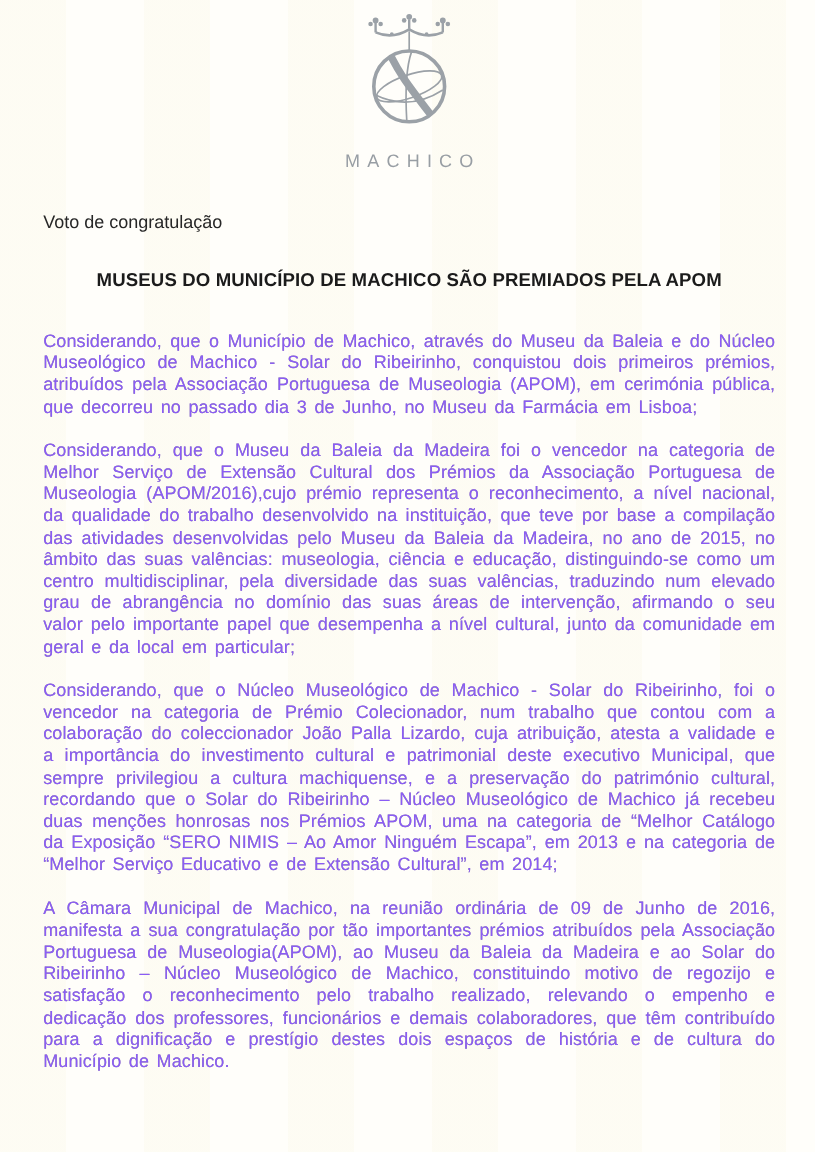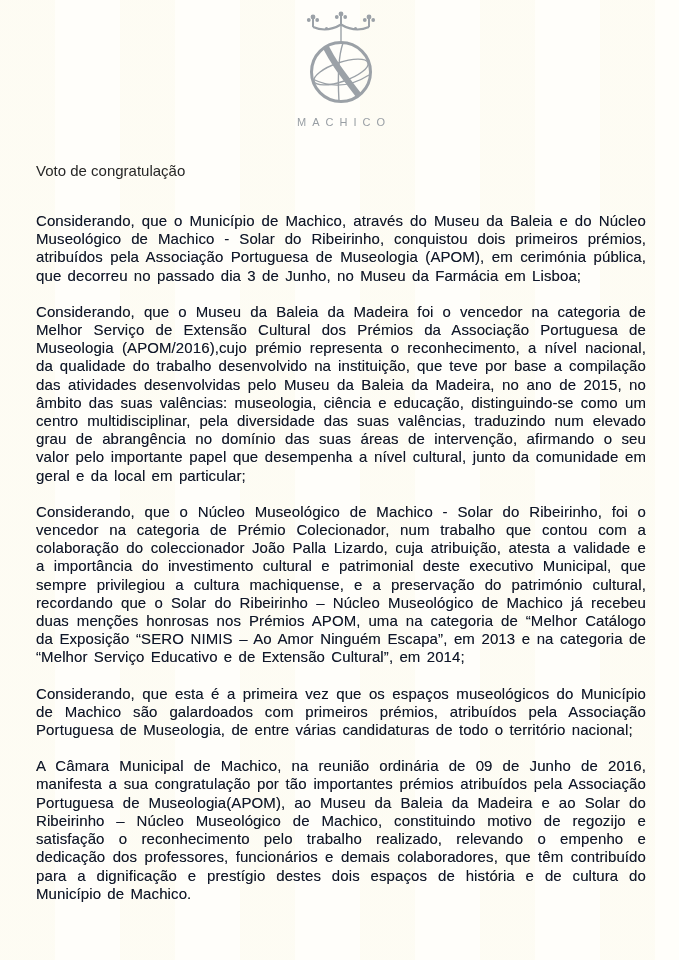--- a/index.html
+++ b/index.html
@@ -28,22 +28,22 @@
   .logo-block {
     text-align: center;
     color: #9aa0a5;
     user-select: none;
   }
   .logo-art {
     display: block;
     margin: 0 auto;
   }
   .logo-wordmark {
-    margin-top: 2px;
-    font-size: 11px;
+    margin-top: 12px;
+    font-size: 15px;
     letter-spacing: 6px;
     text-indent: 6px;
     color: #989ea4;
     font-weight: 400;
   }
   .logo-sub {
     margin-top: 1px;
     font-size: 7.5px;
     letter-spacing: 1.6px;
     text-indent: 1.6px;
@@ -68,21 +68,21 @@
   .doc-body {
     margin-top: 33px;
   }
   .doc-body p {
     margin: 0 0 18px 0;
     font-size: 15px;
     line-height: 18.2px;
     text-align: justify;
     word-spacing: 2px;
     letter-spacing: 0.1px;
-    color: #0f172a;
+    color: #8b5cf6;
     text-shadow: 0 0 0.35px rgba(20,20,20,0.45);
   }
 </style>
 </head>
 <body>
 
 <div class="page">
 
   <div class="logo-block">
     <svg class="logo-art" width="96" height="104" viewBox="0 0 96 104" fill="none" stroke="#9ba1a7">
@@ -115,22 +115,22 @@
         <ellipse cx="48" cy="62" rx="28.5" ry="9.5" transform="rotate(-19 48 62)" stroke-width="1.4"></ellipse>
         <path d="M19.5 69 Q48 83 76 65" stroke-width="1.3"></path>
         <path d="M32.5 36.5 C40 51 44 57 65.5 85" stroke-width="6.2"></path>
       </g>
     </svg>
     <div class="logo-wordmark">MACHICO</div>
   </div>
 
   <div class="doc-subtitle">Voto de congratulação</div>
 
+  <div class="doc-title">MUSEUS DO MUNICÍPIO DE MACHICO SÃO PREMIADOS PELA APOM</div>
 
   <div class="doc-body">
     <p>Considerando, que o Município de Machico, através do Museu da Baleia e do Núcleo Museológico de Machico - Solar do Ribeirinho, conquistou dois primeiros prémios, atribuídos pela Associação Portuguesa de Museologia (APOM), em cerimónia pública, que decorreu no passado dia 3 de Junho, no Museu da Farmácia em Lisboa;</p>
     <p>Considerando, que o Museu da Baleia da Madeira foi o vencedor na categoria de Melhor Serviço de Extensão Cultural dos Prémios da Associação Portuguesa de Museologia (APOM/2016),cujo prémio representa o reconhecimento, a nível nacional, da qualidade do trabalho desenvolvido na instituição, que teve por base a compilação das atividades desenvolvidas pelo Museu da Baleia da Madeira, no ano de 2015, no âmbito das suas valências: museologia, ciência e educação, distinguindo-se como um centro multidisciplinar, pela diversidade das suas valências, traduzindo num elevado grau de abrangência no domínio das suas áreas de intervenção, afirmando o seu valor pelo importante papel que desempenha a nível cultural, junto da comunidade em geral e da local em particular;</p>
     <p>Considerando, que o Núcleo Museológico de Machico - Solar do Ribeirinho, foi o vencedor na categoria de Prémio Colecionador, num trabalho que contou com a colaboração do coleccionador João Palla Lizardo, cuja atribuição, atesta a validade e a importância do investimento cultural e patrimonial deste executivo Municipal, que sempre privilegiou a cultura machiquense, e a preservação do património cultural, recordando que o Solar do Ribeirinho – Núcleo Museológico de Machico já recebeu duas menções honrosas nos Prémios APOM, uma na categoria de “Melhor Catálogo da Exposição “SERO NIMIS – Ao Amor Ninguém Escapa”, em 2013 e na categoria de “Melhor Serviço Educativo e de Extensão Cultural”, em 2014;</p>
-    <p>Considerando, que esta é a primeira vez que os espaços museológicos do Município de Machico são galardoados com primeiros prémios, atribuídos pela Associação Portuguesa de Museologia, de entre várias candidaturas de todo o território nacional;</p>
     <p>A Câmara Municipal de Machico, na reunião ordinária de 09 de Junho de 2016, manifesta a sua congratulação por tão importantes prémios atribuídos pela Associação Portuguesa de Museologia(APOM), ao Museu da Baleia da Madeira e ao Solar do Ribeirinho – Núcleo Museológico de Machico, constituindo motivo de regozijo e satisfação o reconhecimento pelo trabalho realizado, relevando o empenho e dedicação dos professores, funcionários e demais colaboradores, que têm contribuído para a dignificação e prestígio destes dois espaços de história e de cultura do Município de Machico.</p>
   </div>
 
 </div>
 
 </body></html>

